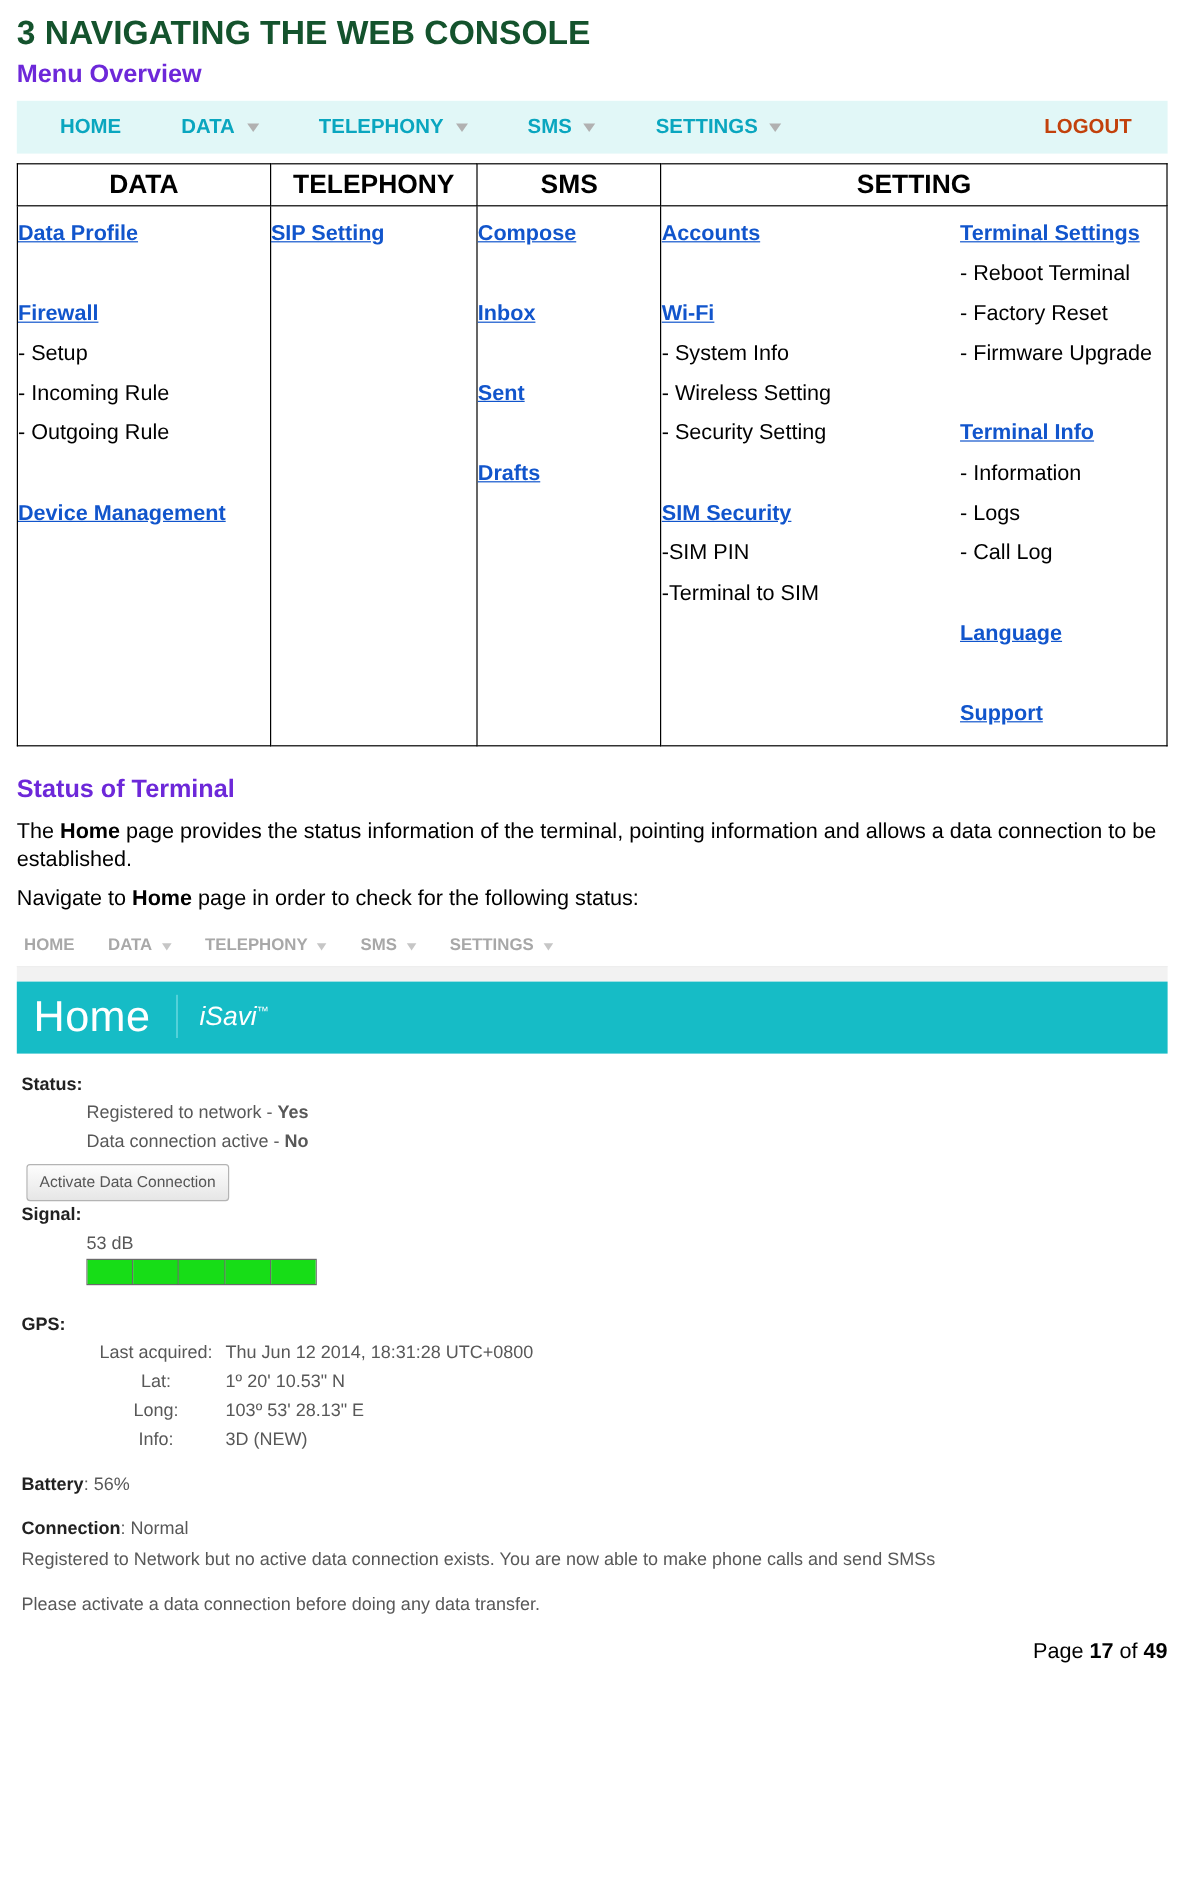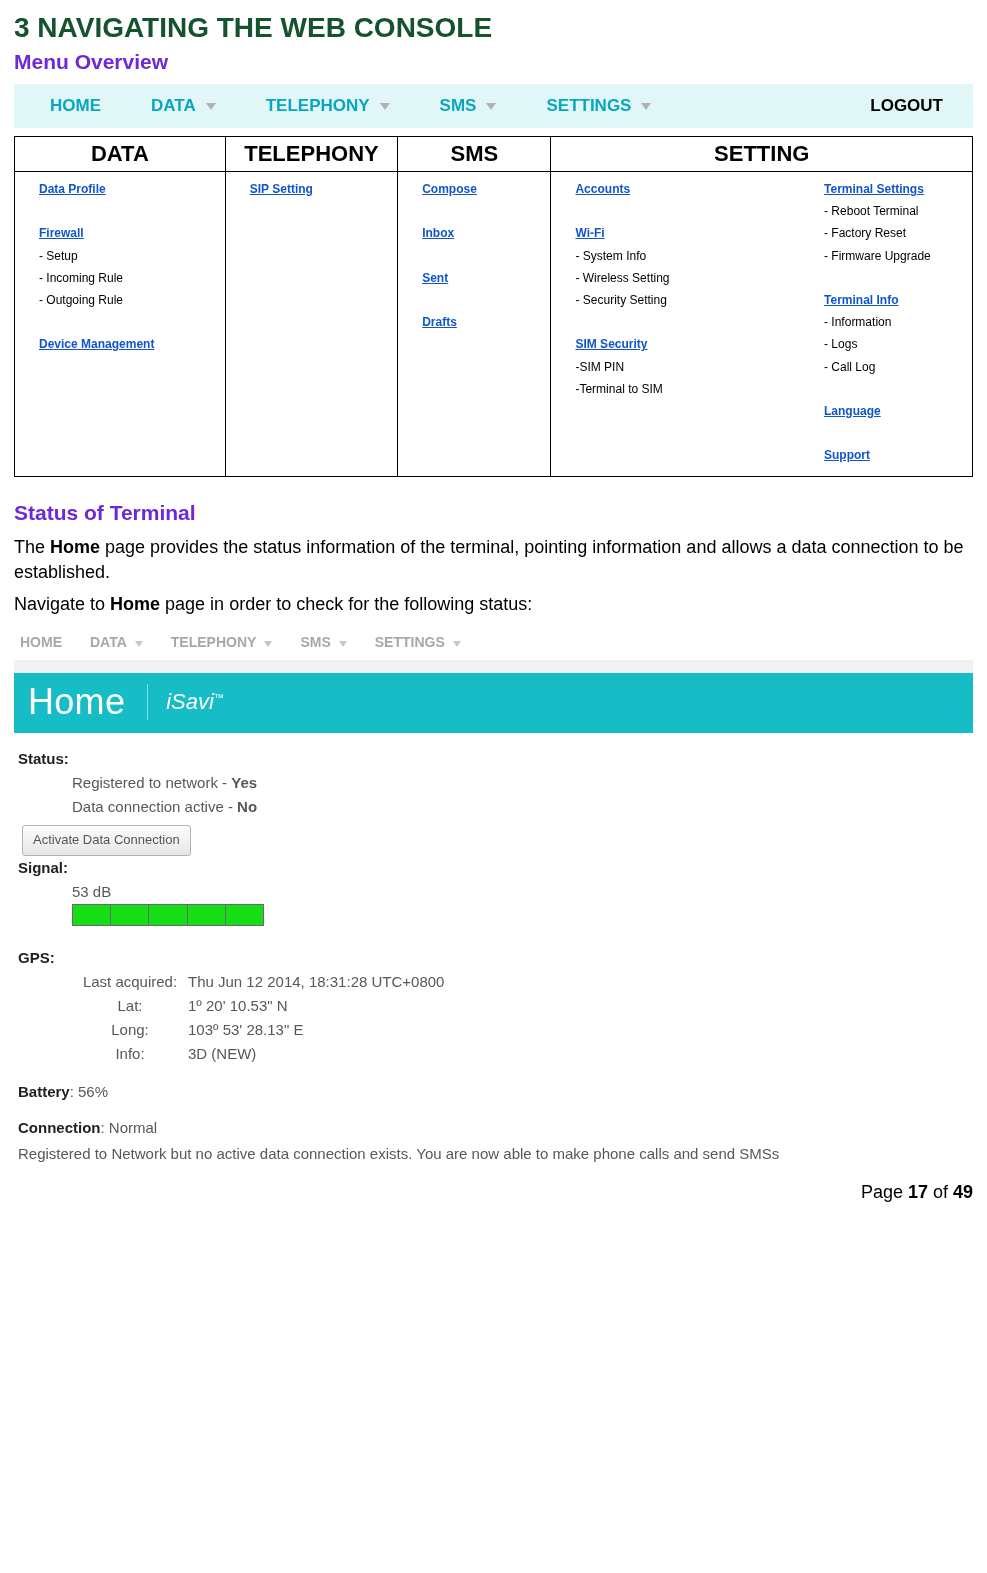--- a/index.html
+++ b/index.html
@@ -40,40 +40,40 @@
     align-items: center;
   }
   .navbar1 .arrow {
     display: inline-block;
     margin-left: 10px;
     width: 0; height: 0;
     border-left: 5px solid transparent;
     border-right: 5px solid transparent;
     border-top: 7px solid #b1b1b1;
   }
-  .navbar1 .logout { color: #000000; margin-left: auto; }
+  .navbar1 .logout { color: #c2410c; margin-left: auto; }
   
   table.menu {
     border-collapse: collapse;
     width: 100%;
     table-layout: fixed;
   }
   table.menu th, table.menu td {
     border: 1px solid #000;
     vertical-align: top;
   }
   table.menu th {
     text-align: center;
     font-weight: bold;
     font-size: 22px;
     padding: 4px 0 4px 0;
   }
   table.menu td {
-    padding: 6px 8px 10px 24px;
-    font-size: 12px;
+    padding: 6px 8px 10px 0;
+    font-size: 18px;
     line-height: 1.85;
   }
   .ulink {
     color: #1155cc;
     text-decoration: underline;
     font-weight: bold;
   }
   
   .para { font-size: 18px; margin: 8px 0; line-height: 1.35; }
   
@@ -303,18 +303,19 @@
       <div class="gps-row">
           <span class="k">Info:</span>
           <span>3D (NEW)</span>
         </div>
     </div>
 
     <div style="margin-top:14px"><span class="lbl">Battery</span><span>: 56%</span></div>
     <div style="margin-top:12px"><span class="lbl">Connection</span><span>: Normal</span></div>
 
     <div style="margin-top:2px">Registered to Network but no active data connection exists. You are now able to make phone calls and send SMSs</div>
+    <div style="margin-top:14px">Please activate a data connection before doing any data transfer.</div>
   </div>
 </div>
 
 <div class="footer">
   <span>Page </span><b>17</b><span> of </span><b>49</b>
 </div>
 
 </body></html>

